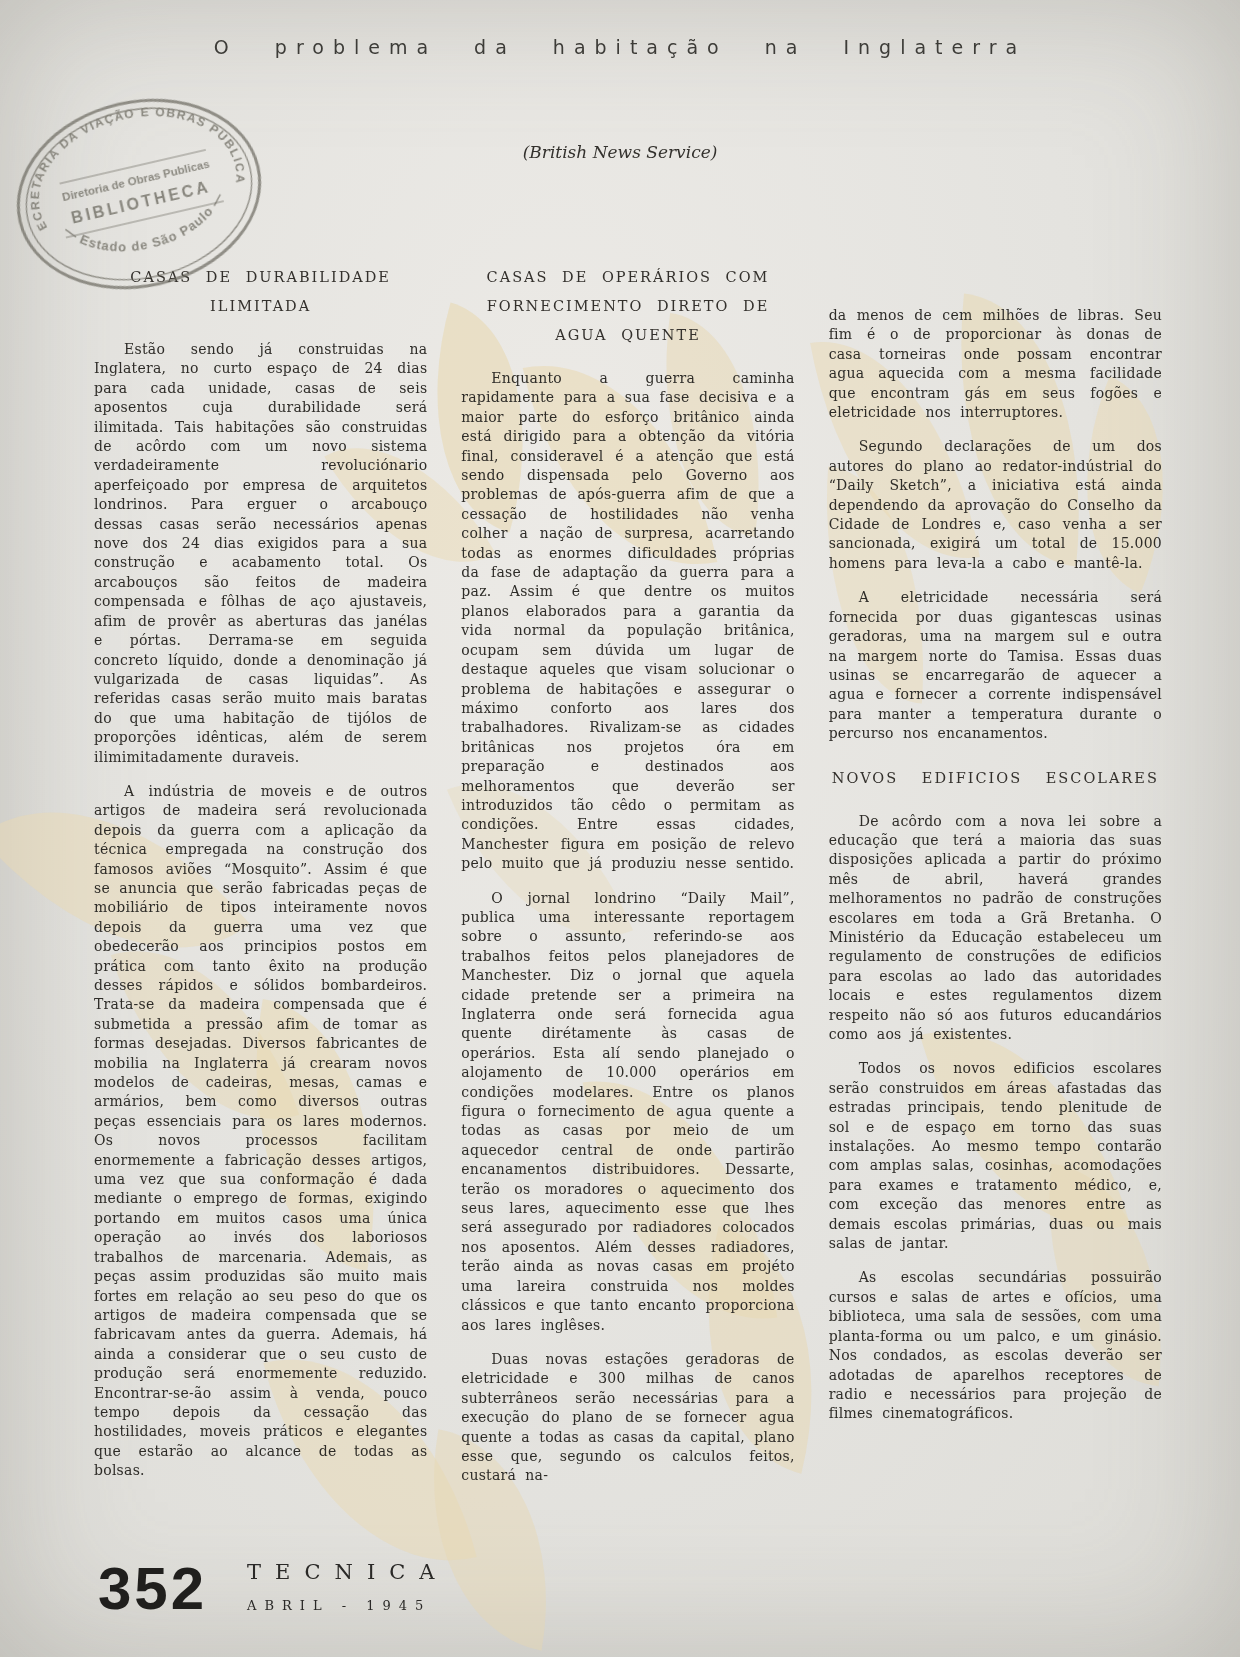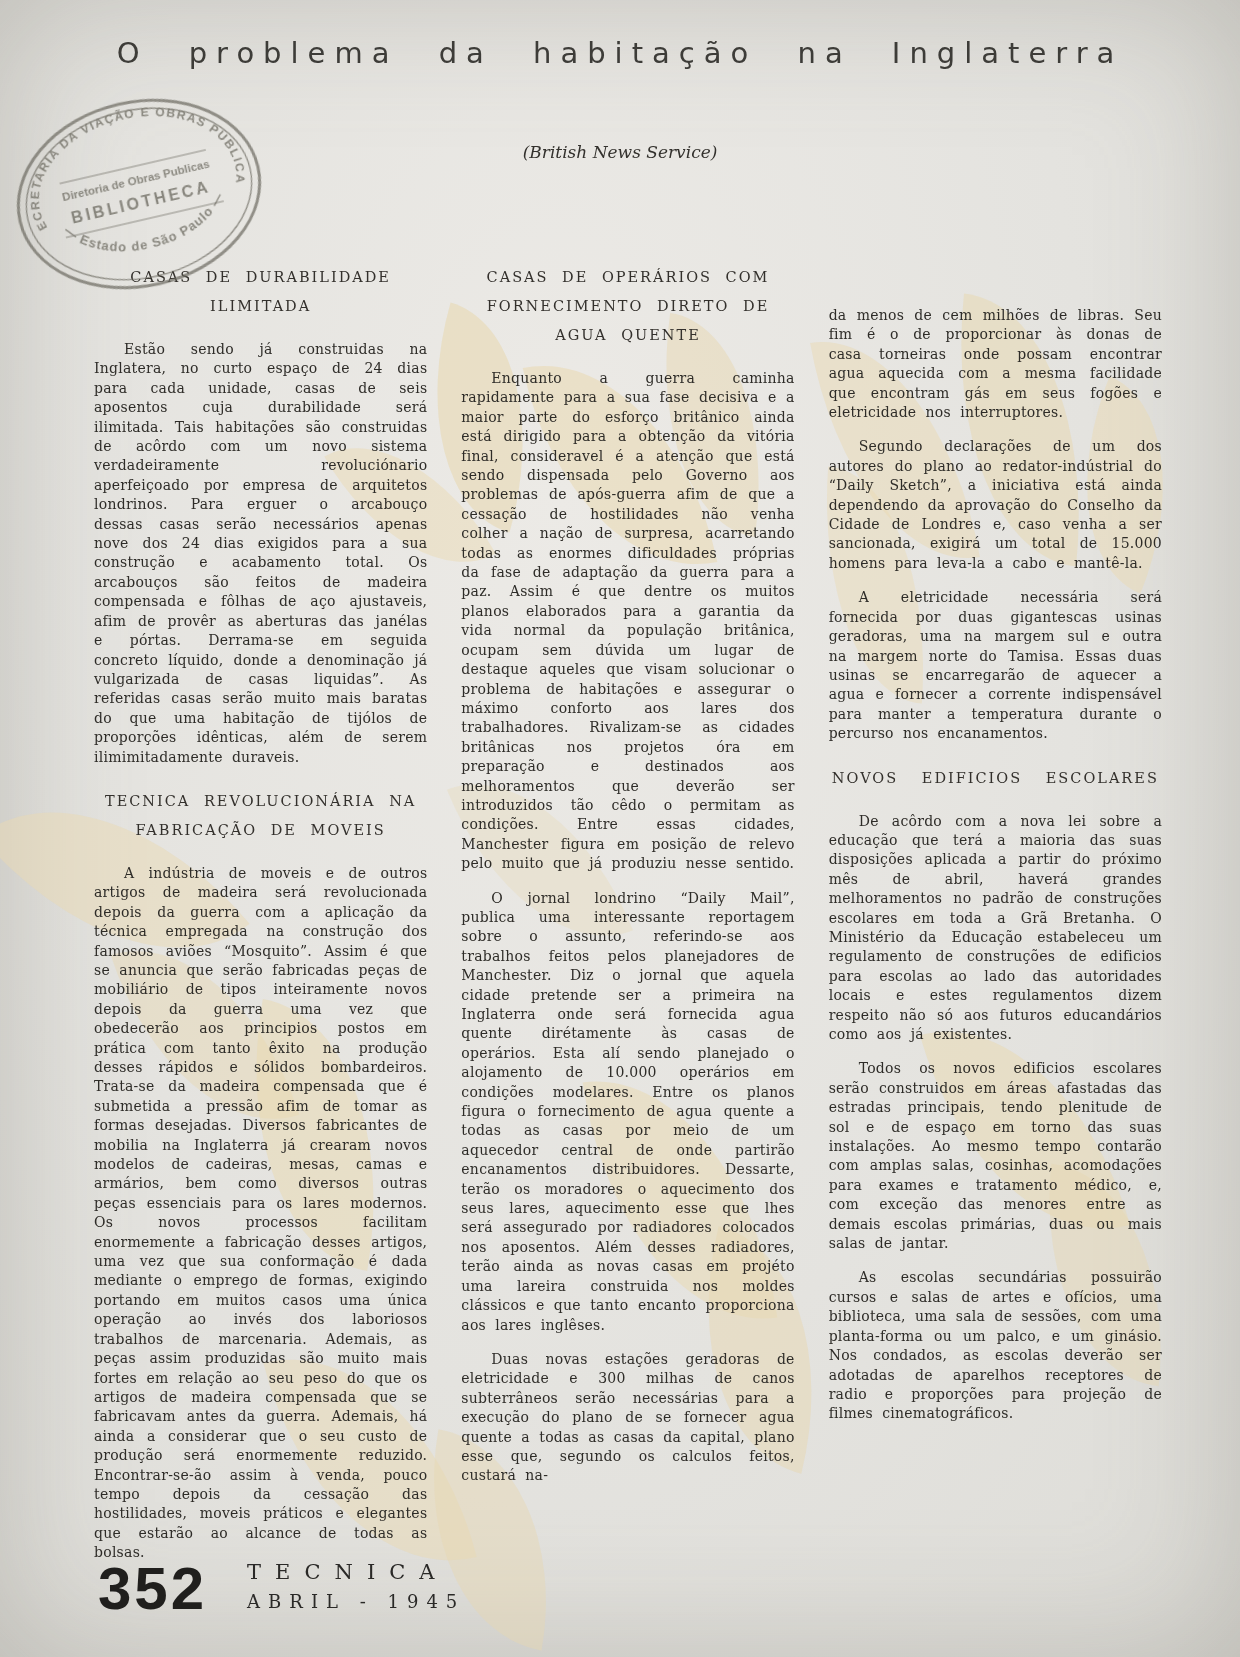--- a/index.html
+++ b/index.html
@@ -6,42 +6,42 @@
   .page{
     position:relative;width:1240px;height:1657px;overflow:hidden;
     background:#e6e5e1;
     background-image:radial-gradient(ellipse at 45% 30%, #eceae6 0%, #e4e3df 55%, #dddcd7 100%);
     box-shadow:inset 0 0 140px rgba(110,105,95,.30);
     font-family:"DejaVu Serif", serif;color:#2f2d2a;
   }
   .petal{position:absolute;border-radius:0 100% 0 100%;z-index:0;}
   .title{
     position:absolute;top:36px;left:0;width:100%;text-align:center;z-index:1;
-    font-family:"DejaVu Sans", sans-serif;font-size:29px;font-weight:400;
+    font-family:"DejaVu Sans", sans-serif;font-size:19px;font-weight:400;
     letter-spacing:9px;word-spacing:22px;color:#3d3c38;white-space:nowrap;
   }
   .subtitle{position:absolute;top:142px;left:0;width:100%;text-align:center;z-index:1;
     font-size:17px;color:#33312d;font-style:italic;}
   .stamp{position:absolute;left:8px;top:94px;width:262px;height:200px;z-index:2;
     transform:rotate(-13deg);opacity:.82;filter:blur(.35px);}
   .content{position:absolute;left:94px;top:256px;width:1068px;display:flex;gap:34px;z-index:1;}
   .col{flex:1;min-width:0;}
   .heading{text-align:center;font-size:14.5px;letter-spacing:2px;word-spacing:7px;
     margin:26px 0 26px;color:#33302c;}
   .heading .hline{margin:13px 0;}
   .heading.wide{word-spacing:17px;}
   .col > .heading:first-child{margin-top:6px;}
   .para{margin:12px 0 15px;font-size:14px;line-height:19.4px;text-align:justify;
     text-indent:30px;word-spacing:4.5px;letter-spacing:.25px;color:#2e2c28;}
   .para.cont{text-indent:0;margin-top:50px;}
   .footer{position:absolute;left:98px;top:1560px;display:flex;align-items:flex-start;gap:40px;z-index:1;}
   .pagenum{font-family:"Liberation Sans", sans-serif;font-weight:bold;font-size:60px;
     line-height:.95;color:#201f1d;letter-spacing:3px;text-align:center;}
   .magname{font-size:21px;letter-spacing:14px;color:#2a2927;}
-  .magdate{font-size:18px;letter-spacing:8px;margin-top:7px;color:#2a2927;}
+  .magdate{font-size:13px;letter-spacing:8px;margin-top:14px;color:#2a2927;}
 </style>
 </head>
 <body>
 
 <div class="page">
 
   <div class="petal" style="left:420px;top:315px;width:120px;height:205px;transform:rotate(16deg);background:rgba(231,216,178,.60);"></div>
   <div class="petal" style="left:545px;top:350px;width:150px;height:230px;transform:rotate(-12deg);background:rgba(234,217,176,.55);"></div>
   <div class="petal" style="left:655px;top:320px;width:115px;height:210px;transform:rotate(8deg);background:rgba(231,216,178,.50);"></div>
   <div class="petal" style="left:360px;top:420px;width:100px;height:170px;transform:rotate(-30deg);background:rgba(234,217,176,.45);"></div>
@@ -84,24 +84,20 @@
     </text>
   </svg>
 
   <div class="content">
     <div class="col">
         <div class="heading">
           <div class="hline">CASAS DE DURABILIDADE</div>
           <div class="hline">ILIMITADA</div>
         </div>
         <p class="para">Estão sendo já construidas na Inglatera, no curto espaço de 24 dias para cada unidade, casas de seis aposentos cuja durabilidade será ilimitada. Tais habitações são construidas de acôrdo com um novo sistema verdadeiramente revoluciónario aperfeiçoado por empresa de arquitetos londrinos. Para erguer o arcabouço dessas casas serão necessários apenas nove dos 24 dias exigidos para a sua construção e acabamento total. Os arcabouços são feitos de madeira compensada e fôlhas de aço ajustaveis, afim de provêr as aberturas das janélas e pórtas. Derrama-se em seguida concreto líquido, donde a denominação já vulgarizada de casas liquidas”. As referidas casas serão muito mais baratas do que uma habitação de tijólos de proporções idênticas, além de serem ilimimitadamente duraveis.</p>
-        <div class="heading">
-          <div class="hline">TECNICA REVOLUCIONÁRIA NA</div>
-          <div class="hline">FABRICAÇÃO DE MOVEIS</div>
-        </div>
         <p class="para">A indústria de moveis e de outros artigos de madeira será revolucionada depois da guerra com a aplicação da técnica empregada na construção dos famosos aviões “Mosquito”. Assim é que se anuncia que serão fabricadas peças de mobiliário de tipos inteiramente novos depois da guerra uma vez que obedecerão aos principios postos em prática com tanto êxito na produção desses rápidos e sólidos bombardeiros. Trata-se da madeira compensada que é submetida a pressão afim de tomar as formas desejadas. Diversos fabricantes de mobilia na Inglaterra já crearam novos modelos de cadeiras, mesas, camas e armários, bem como diversos outras peças essenciais para os lares modernos. Os novos processos facilitam enormemente a fabricação desses artigos, uma vez que sua conformação é dada mediante o emprego de formas, exigindo portando em muitos casos uma única operação ao invés dos laboriosos trabalhos de marcenaria. Ademais, as peças assim produzidas são muito mais fortes em relação ao seu peso do que os artigos de madeira compensada que se fabricavam antes da guerra. Ademais, há ainda a considerar que o seu custo de produção será enormemente reduzido. Encontrar-se-ão assim à venda, pouco tempo depois da cessação das hostilidades, moveis práticos e elegantes que estarão ao alcance de todas as bolsas.</p>
       </div>
     <div class="col">
         <div class="heading">
           <div class="hline">CASAS DE OPERÁRIOS COM</div>
           <div class="hline">FORNECIMENTO DIRETO DE</div>
           <div class="hline">AGUA QUENTE</div>
         </div>
         <p class="para">Enquanto a guerra caminha rapidamente para a sua fase decisiva e a maior parte do esforço britânico ainda está dirigido para a obtenção da vitória final, consideravel é a atenção que está sendo dispensada pelo Governo aos problemas de após-guerra afim de que a cessação de hostilidades não venha colher a nação de surpresa, acarretando todas as enormes dificuldades próprias da fase de adaptação da guerra para a paz. Assim é que dentre os muitos planos elaborados para a garantia da vida normal da população britânica, ocupam sem dúvida um lugar de destaque aqueles que visam solucionar o problema de habitações e assegurar o máximo conforto aos lares dos trabalhadores. Rivalizam-se as cidades britânicas nos projetos óra em preparação e destinados aos melhoramentos que deverão ser introduzidos tão cêdo o permitam as condições. Entre essas cidades, Manchester figura em posição de relevo pelo muito que já produziu nesse sentido.</p>
         <p class="para">O jornal londrino “Daily Mail”, publica uma interessante reportagem sobre o assunto, referindo-se aos trabalhos feitos pelos planejadores de Manchester. Diz o jornal que aquela cidade pretende ser a primeira na Inglaterra onde será fornecida agua quente dirétamente às casas de operários. Esta alí sendo planejado o alojamento de 10.000 operários em condições modelares. Entre os planos figura o fornecimento de agua quente a todas as casas por meio de um aquecedor central de onde partirão encanamentos distribuidores. Dessarte, terão os moradores o aquecimento dos seus lares, aquecimento esse que lhes será assegurado por radiadores colocados nos aposentos. Além desses radiadores, terão ainda as novas casas em projéto uma lareira construida nos moldes clássicos e que tanto encanto proporciona aos lares inglêses.</p>
@@ -109,21 +105,21 @@
       </div>
     <div class="col">
         <p class="para cont">da menos de cem milhões de libras. Seu fim é o de proporcionar às donas de casa torneiras onde possam encontrar agua aquecida com a mesma facilidade que encontram gás em seus fogões e eletricidade nos interruptores.</p>
         <p class="para">Segundo declarações de um dos autores do plano ao redator-indústrial do “Daily Sketch”, a iniciativa está ainda dependendo da aprovação do Conselho da Cidade de Londres e, caso venha a ser sancionada, exigirá um total de 15.000 homens para leva-la a cabo e mantê-la.</p>
         <p class="para">A eletricidade necessária será fornecida por duas gigantescas usinas geradoras, uma na margem sul e outra na margem norte do Tamisa. Essas duas usinas se encarregarão de aquecer a agua e fornecer a corrente indispensável para manter a temperatura durante o percurso nos encanamentos.</p>
         <div class="heading wide">
           <div class="hline">NOVOS EDIFICIOS ESCOLARES</div>
         </div>
         <p class="para">De acôrdo com a nova lei sobre a educação que terá a maioria das suas disposições aplicada a partir do próximo mês de abril, haverá grandes melhoramentos no padrão de construções escolares em toda a Grã Bretanha. O Ministério da Educação estabeleceu um regulamento de construções de edificios para escolas ao lado das autoridades locais e estes regulamentos dizem respeito não só aos futuros educandários como aos já existentes.</p>
         <p class="para">Todos os novos edificios escolares serão construidos em áreas afastadas das estradas principais, tendo plenitude de sol e de espaço em torno das suas instalações. Ao mesmo tempo contarão com amplas salas, cosinhas, acomodações para exames e tratamento médico, e, com exceção das menores entre as demais escolas primárias, duas ou mais salas de jantar.</p>
-        <p class="para">As escolas secundárias possuirão cursos e salas de artes e ofícios, uma biblioteca, uma sala de sessões, com uma planta-forma ou um palco, e um ginásio. Nos condados, as escolas deverão ser adotadas de aparelhos receptores de radio e proporções para projeção de filmes cinematográficos.</p>
+        <p class="para">As escolas secundárias possuirão cursos e salas de artes e ofícios, uma biblioteca, uma sala de sessões, com uma planta-forma ou um palco, e um ginásio. Nos condados, as escolas deverão ser adotadas de aparelhos receptores de radio e necessários para projeção de filmes cinematográficos.</p>
       </div>
   </div>
 
   <div class="footer">
     <div class="pagenum">352</div>
     <div>
       <div class="magname">TECNICA</div>
       <div class="magdate">ABRIL  -  1945</div>
     </div>
   </div>

